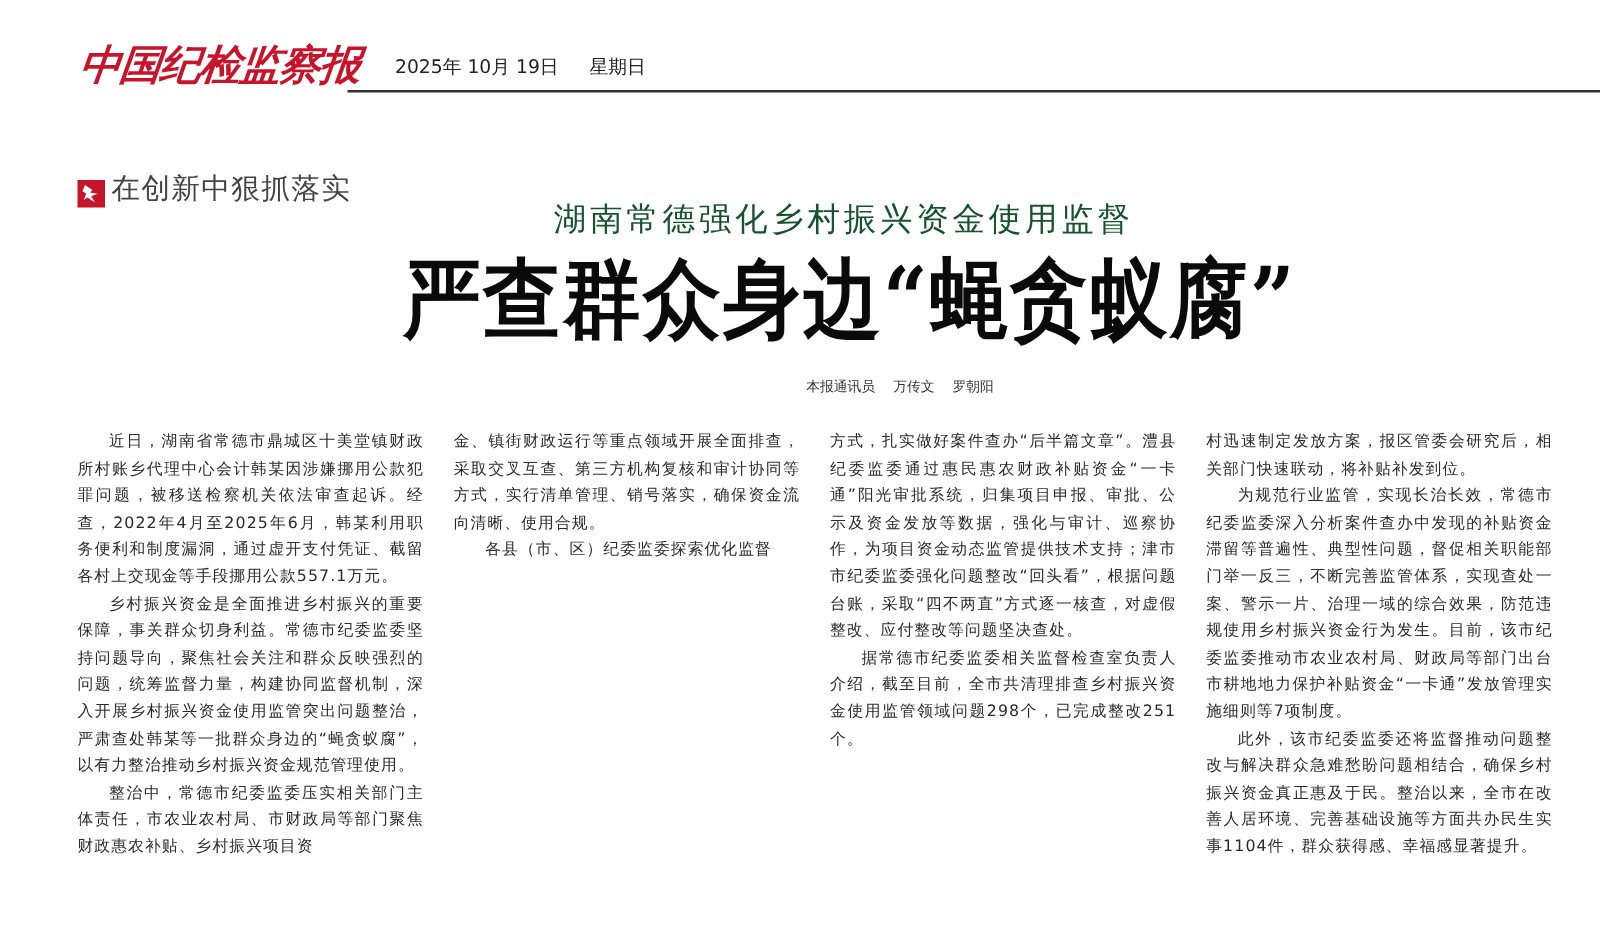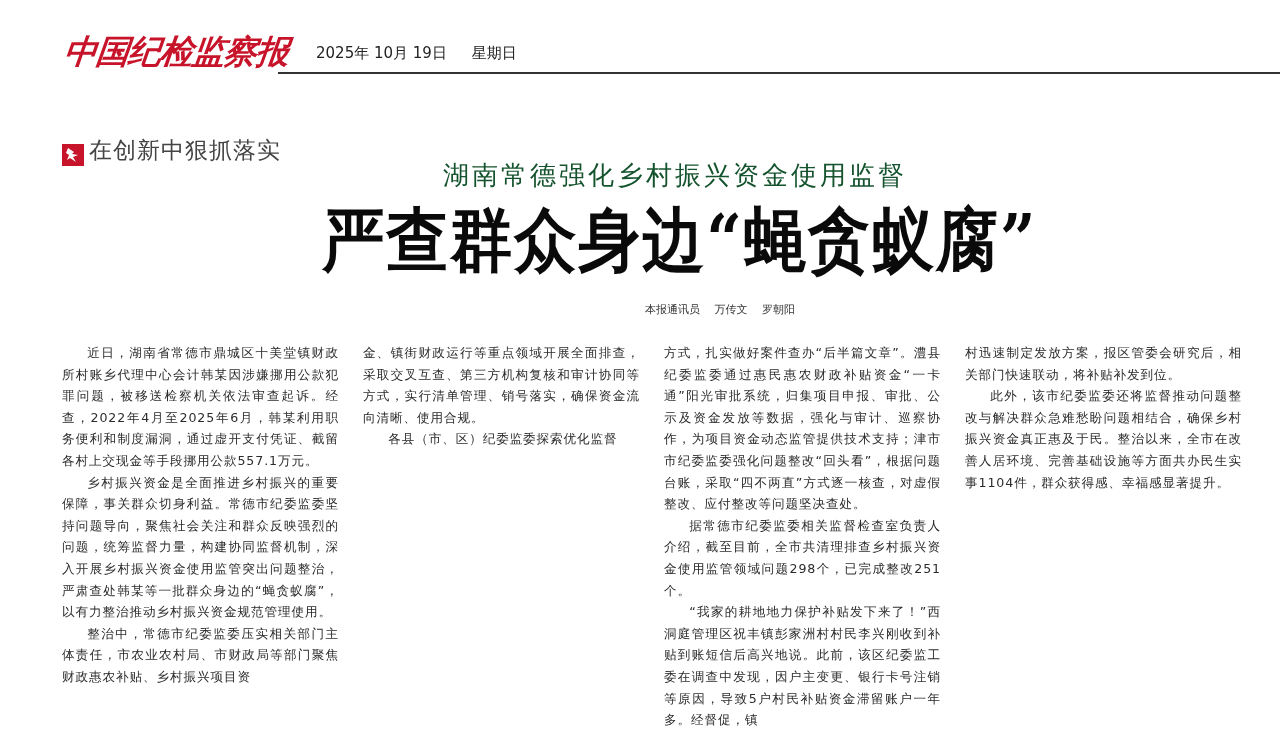--- a/index.html
+++ b/index.html
@@ -105,21 +105,21 @@
       <p>乡村振兴资金是全面推进乡村振兴的重要保障，事关群众切身利益。常德市纪委监委坚持问题导向，聚焦社会关注和群众反映强烈的问题，统筹监督力量，构建协同监督机制，深入开展乡村振兴资金使用监管突出问题整治，严肃查处韩某等一批群众身边的“蝇贪蚁腐”，以有力整治推动乡村振兴资金规范管理使用。</p>
       <p>整治中，常德市纪委监委压实相关部门主体责任，市农业农村局、市财政局等部门聚焦财政惠农补贴、乡村振兴项目资</p>
     </div>
     <div class="col">
       <p class="cont">金、镇街财政运行等重点领域开展全面排查，采取交叉互查、第三方机构复核和审计协同等方式，实行清单管理、销号落实，确保资金流向清晰、使用合规。</p>
       <p>各县（市、区）纪委监委探索优化监督</p>
     </div>
     <div class="col">
       <p class="cont">方式，扎实做好案件查办“后半篇文章”。澧县纪委监委通过惠民惠农财政补贴资金“一卡通”阳光审批系统，归集项目申报、审批、公示及资金发放等数据，强化与审计、巡察协作，为项目资金动态监管提供技术支持；津市市纪委监委强化问题整改“回头看”，根据问题台账，采取“四不两直”方式逐一核查，对虚假整改、应付整改等问题坚决查处。</p>
       <p>据常德市纪委监委相关监督检查室负责人介绍，截至目前，全市共清理排查乡村振兴资金使用监管领域问题298个，已完成整改251个。</p>
-      <p>“我家的耕地地力保护补贴发下来了！”西洞庭管理区祝丰镇彭家洲村村民李兴刚收到补贴到账短信后高兴地说。此前，该区纪委监工委在调查中发现，因户主变更、银行卡号注销等原因，导致5户村民补贴资金滞留账户一年多。经督促，镇</p>
     </div>
     <div class="col">
       <p class="cont">村迅速制定发放方案，报区管委会研究后，相关部门快速联动，将补贴补发到位。</p>
+      <p>为规范行业监管，实现长治长效，常德市纪委监委深入分析案件查办中发现的补贴资金滞留等普遍性、典型性问题，督促相关职能部门举一反三，不断完善监管体系，实现查处一案、警示一片、治理一域的综合效果，防范违规使用乡村振兴资金行为发生。目前，该市纪委监委推动市农业农村局、财政局等部门出台市耕地地力保护补贴资金“一卡通”发放管理实施细则等7项制度。</p>
       <p>此外，该市纪委监委还将监督推动问题整改与解决群众急难愁盼问题相结合，确保乡村振兴资金真正惠及于民。整治以来，全市在改善人居环境、完善基础设施等方面共办民生实事1104件，群众获得感、幸福感显著提升。</p>
     </div>
   </div>
 
 </div>
 
 </body></html>

